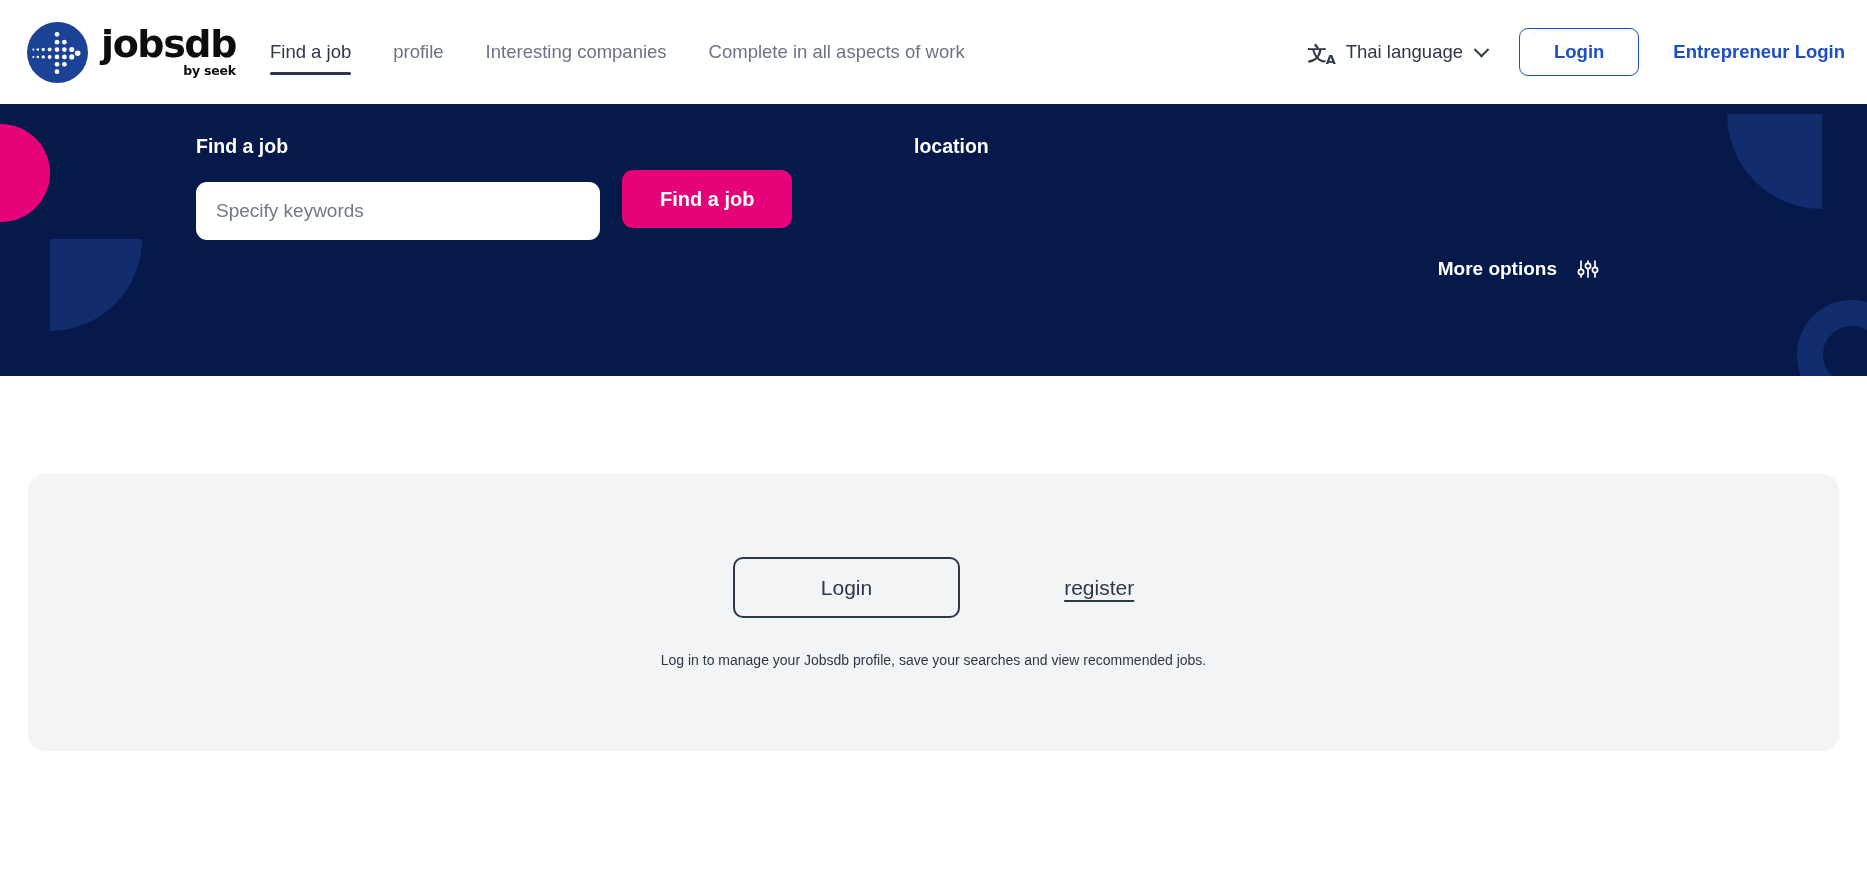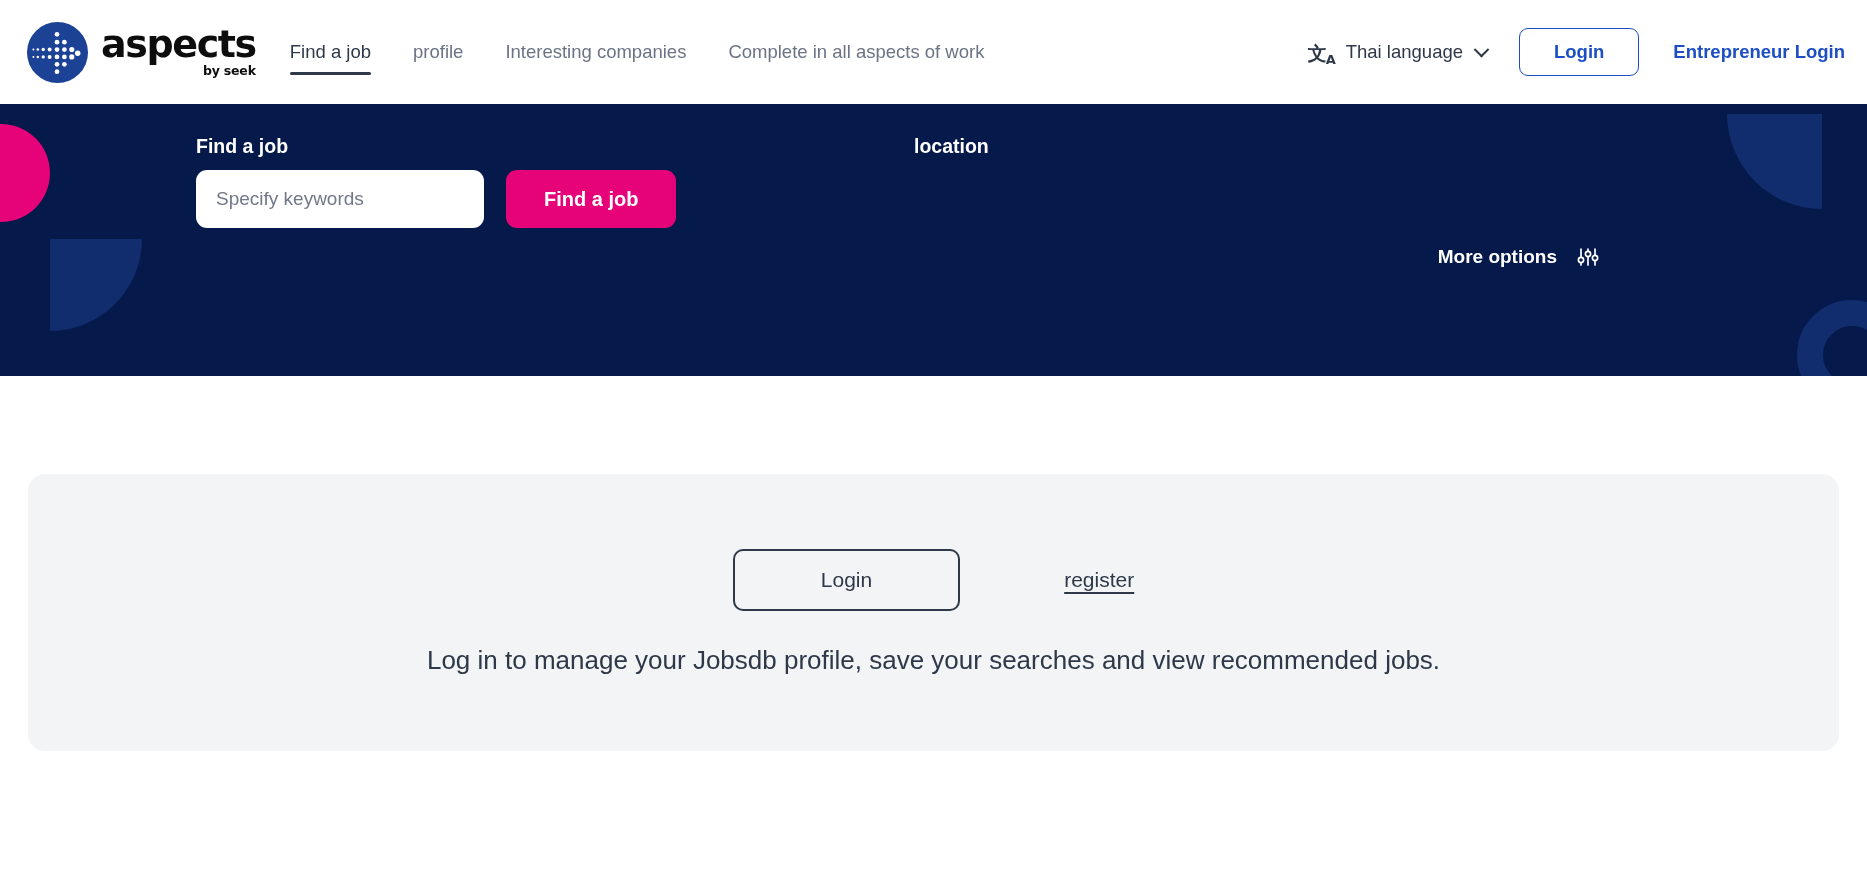--- a/index.html
+++ b/index.html
@@ -254,21 +254,21 @@
     background: #ffffff;
     border-radius: 11px;
     height: 58px;
     display: flex;
     align-items: center;
     padding: 0 20px;
     font-size: 19px;
     color: #72788a;
   }
 
-  .sfield-keywords { width: 288px; }
+  .sfield-keywords { width: 404px; margin-top: 12px; }
   .sfield-jobtype  { width: 348px; justify-content: space-between; }
   .sfield-location { width: 297px; }
 
   .sfield-text {
     overflow: hidden;
     white-space: nowrap;
     text-overflow: clip;
   }
 
   .select-chev {
@@ -354,21 +354,21 @@
 
   .card-register-link {
     color: #2e3849;
     font-size: 21px;
     text-decoration: underline;
     text-underline-offset: 5px;
     cursor: pointer;
   }
 
   .card-caption {
-    font-size: 26px;
+    font-size: 14px;
     color: #2e3849;
     text-align: center;
   }
 </style>
 </head>
 <body>
 
 <header class="topnav">
 
   <div class="brand">
@@ -392,21 +392,21 @@
         <circle cx="17.5" cy="29.0" r="1.7"></circle>
           <circle cx="17.5" cy="36.5" r="1.7"></circle>
         <circle cx="12.0" cy="29.0" r="1.3"></circle>
           <circle cx="12.0" cy="36.5" r="1.3"></circle>
         <circle cx="7.5" cy="29.0" r="1.0"></circle>
           <circle cx="7.5" cy="36.5" r="1.0"></circle>
         <circle cx="52.5" cy="32.8" r="2.8"></circle>
       </g>
     </svg>
     <span class="wordmark">
-      <span class="wordmark-main">aspects</span>
+      <span class="wordmark-main">jobsdb</span>
       <span class="wordmark-sub">by seek</span>
     </span>
   </div>
 
   <nav class="navlinks">
     <a class="navlink active">Find a job</a>
     <a class="navlink">profile</a>
     <a class="navlink">Interesting companies</a>
     <a class="navlink">Complete in all aspects of work</a>
   </nav>

